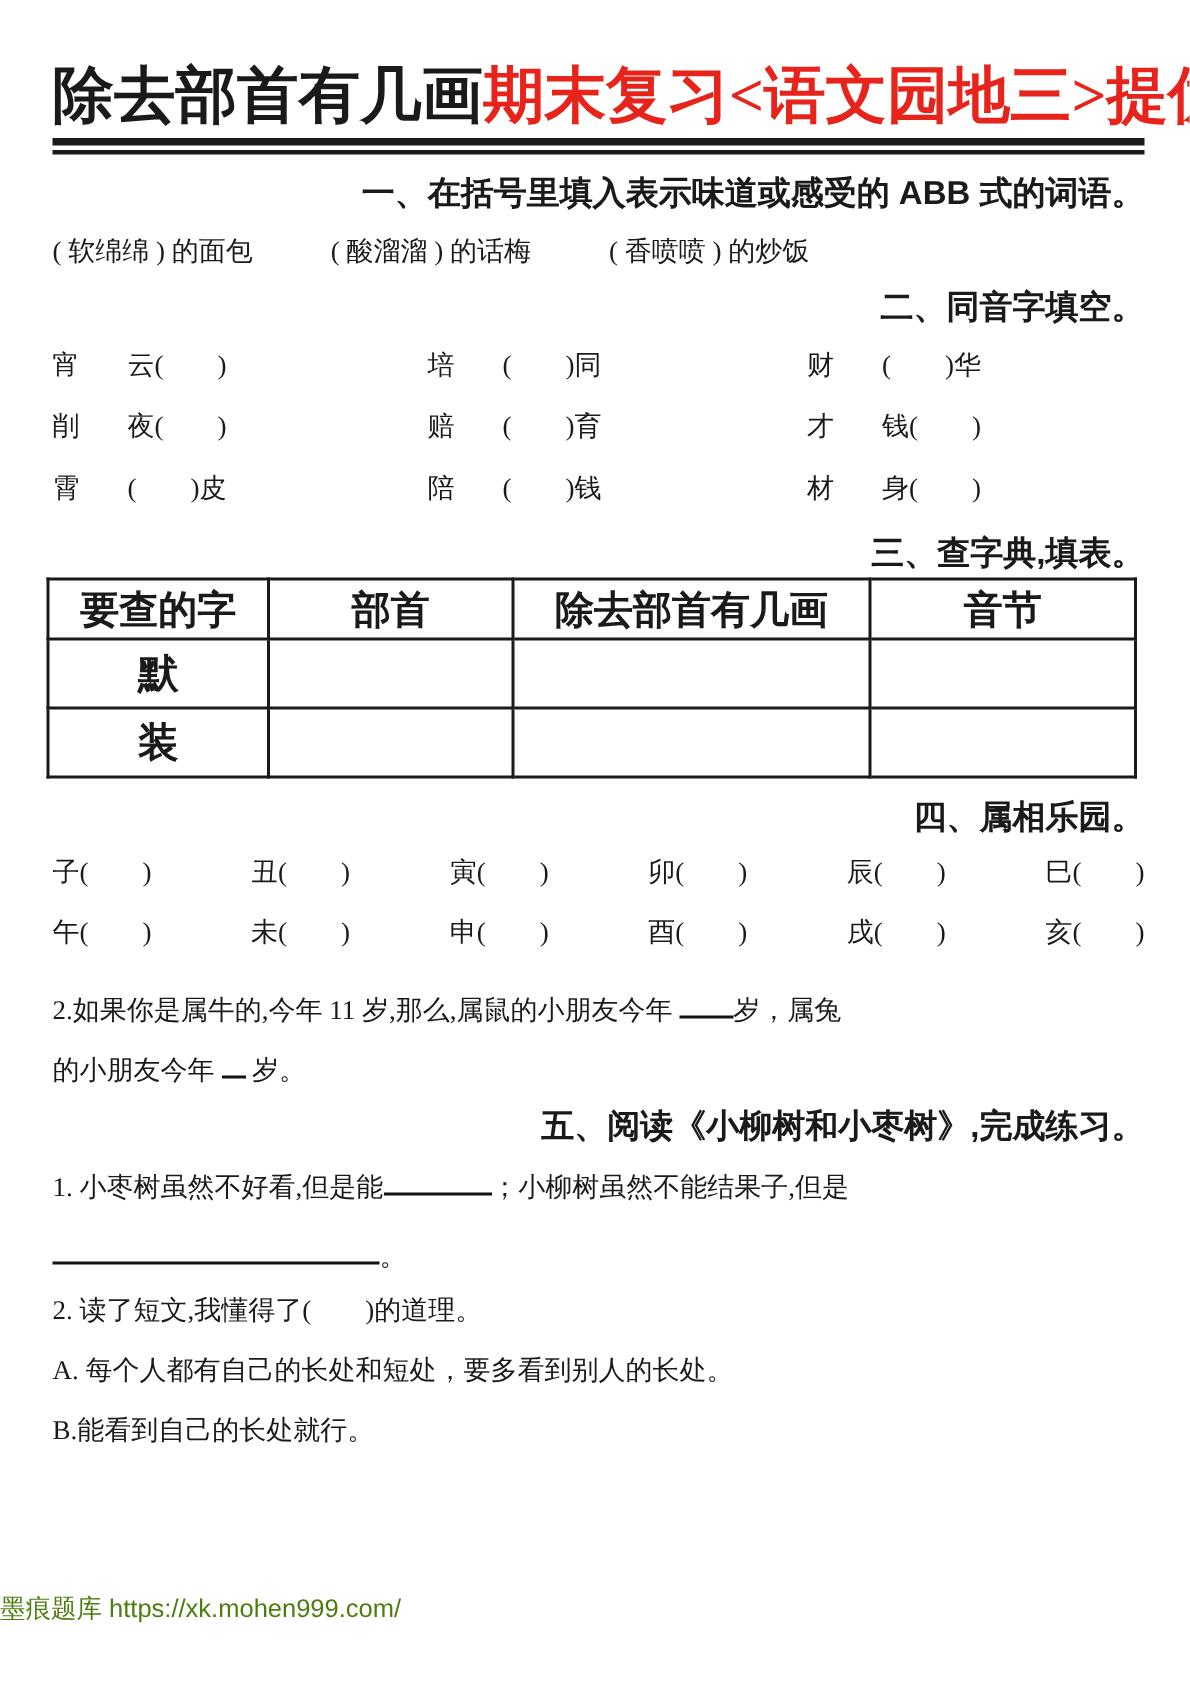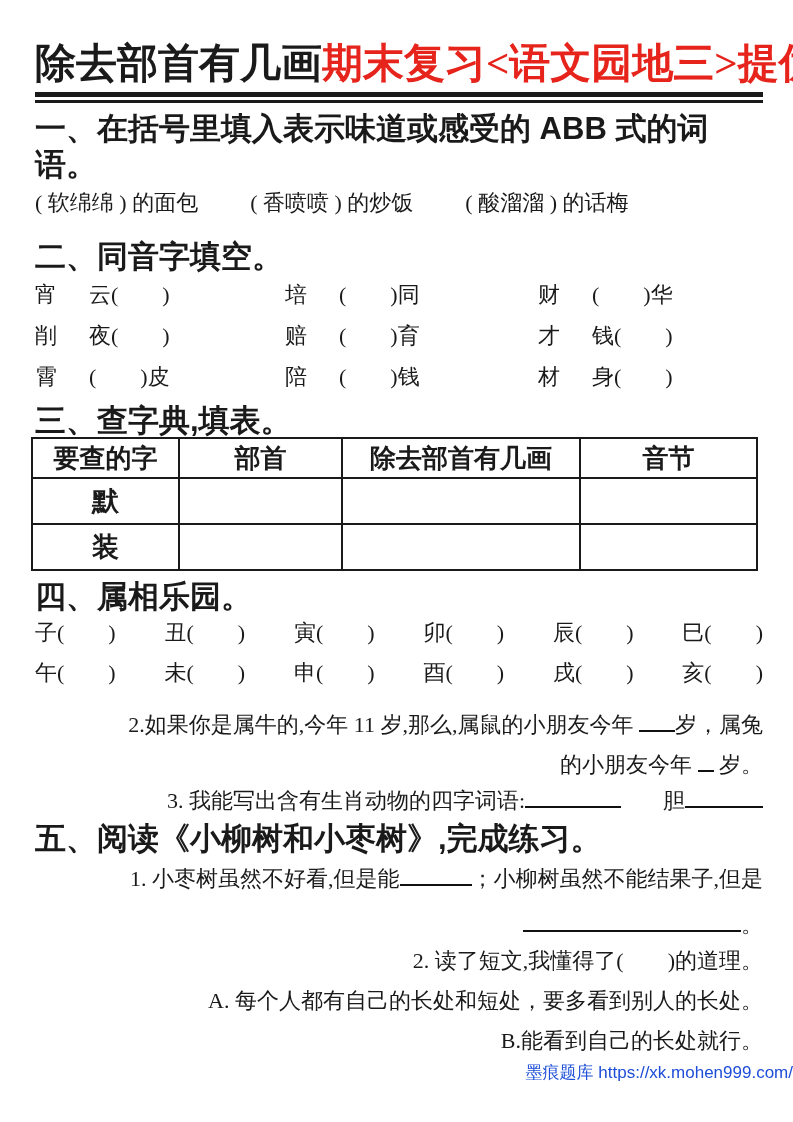--- a/index.html
+++ b/index.html
@@ -4,54 +4,54 @@
 <style>
   html,body{margin:0;padding:0;background:#ffffff;}
   body{width:793px;height:1122px;overflow:hidden;position:relative;
        font-family:"Liberation Serif","DejaVu Serif",serif;color:#1a1a1a;}
   .page{padding:38px 30px 0 35px;}
   .title{font-size:41px;font-weight:700;line-height:50px;white-space:nowrap;
          font-family:"Liberation Serif","DejaVu Serif",serif;}
   .title .red{color:#e6241c;}
   .rule{margin-top:4px;height:3px;border-top:5px solid #1a1a1a;border-bottom:3px solid #1a1a1a;}
   .h{font-family:"Liberation Sans","DejaVu Sans",sans-serif;font-weight:700;
-     font-size:31px;line-height:36px;}
-  .line{font-size:22px;line-height:36px;text-align:right;}
+     font-size:22px;line-height:36px;text-align:right;}
+  .line{font-size:18px;line-height:36px;}
   .ansrow{display:flex;gap:52px;margin-top:2px;}
   .s2row{display:grid;grid-template-columns:250px 253px 1fr;margin-top:5px;}
   .s2g{display:flex;gap:32px;}
   table{border-collapse:collapse;width:725px;margin-left:-4px;margin-top:-2px;table-layout:fixed;}
   th,td{border:2px solid #1a1a1a;padding:0;text-align:center;}
   th{height:38px;font-family:"Liberation Sans","DejaVu Sans",sans-serif;
      font-weight:700;font-size:26px;}
   td{height:44px;font-family:"Liberation Sans","DejaVu Sans",sans-serif;
      font-weight:700;font-size:27px;}
   .zrow{display:flex;justify-content:space-between;margin-top:0;}
   .zrow2{margin-top:4px;}
   .blank{display:inline-block;border-bottom:2px solid #111;height:1.05em;vertical-align:baseline;}
-  .footer{position:absolute;top:1062px;left:0;width:793px;text-align:right;
+  .footer{position:absolute;top:1062px;left:0;width:793px;text-align:left;
           font-family:"Liberation Sans","DejaVu Sans",sans-serif;
-          font-size:17px;color:#1d4ed8;line-height:22px;}
+          font-size:17px;color:#4d7c0f;line-height:22px;}
 </style>
 </head>
 <body>
 
 <div class="page">
 
   <div class="title"><span>除去部首有几画</span><span class="red">期末复习&lt;语文园地三&gt;提优</span></div>
   <div class="rule"></div>
 
   <div class="h" style="margin-top:8px">一、在括号里填入表示味道或感受的 ABB 式的词语。</div>
   <div class="line ansrow">
     <span>( 软绵绵 ) 的面包</span>
+    <span>( 酸溜溜 ) 的话梅</span>
     <span>( 香喷喷 ) 的炒饭</span>
-    <span>( 酸溜溜 ) 的话梅</span>
   </div>
 
-  <div class="h" style="margin-top:18px">二、同音字填空。</div>
+  <div class="h" style="margin-top:2px">二、同音字填空。</div>
   <div class="line s2row" style="margin-top:2px">
     <div class="s2g">
         <span>宵</span>
         <span>云(　　)</span>
       </div>
     <div class="s2g">
         <span>培</span>
         <span>(　　)同</span>
       </div>
     <div class="s2g">
@@ -130,21 +130,20 @@
   <div class="line zrow zrow2">
     <span>午(　　)</span>
     <span>未(　　)</span>
     <span>申(　　)</span>
     <span>酉(　　)</span>
     <span>戌(　　)</span>
     <span>亥(　　)</span>
   </div>
   <div class="line" style="margin-top:16px"><span>2.如果你是属牛的,今年 11 岁,那么,属鼠的小朋友今年</span> <span class="blank" style="width:36px"></span><span>岁，属兔</span></div>
   <div class="line" style="margin-top:4px"><span>的小朋友今年</span> <span class="blank" style="width:16px"></span> <span>岁。</span></div>
-  <div class="line"><span>3. 我能写出含有生肖动物的四字词语:</span><span class="blank" style="width:96px"></span><span style="margin-left:42px">胆</span><span class="blank" style="width:78px"></span></div>
 
   <div class="h" style="margin-top:2px">五、阅读《小柳树和小枣树》,完成练习。</div>
   <div class="line" style="margin-top:4px"><span>1. 小枣树虽然不好看,但是能</span><span class="blank" style="width:72px"></span><span>；小柳树虽然不能结果子,但是</span></div>
   <div class="line" style="margin-top:10px"><span class="blank" style="width:218px"></span><span>。</span></div>
   <div class="line">2. 读了短文,我懂得了(　　)的道理。</div>
   <div class="line" style="margin-top:4px">A. 每个人都有自己的长处和短处，要多看到别人的长处。</div>
   <div class="line" style="margin-top:4px">B.能看到自己的长处就行。</div>
 
 </div>
 

